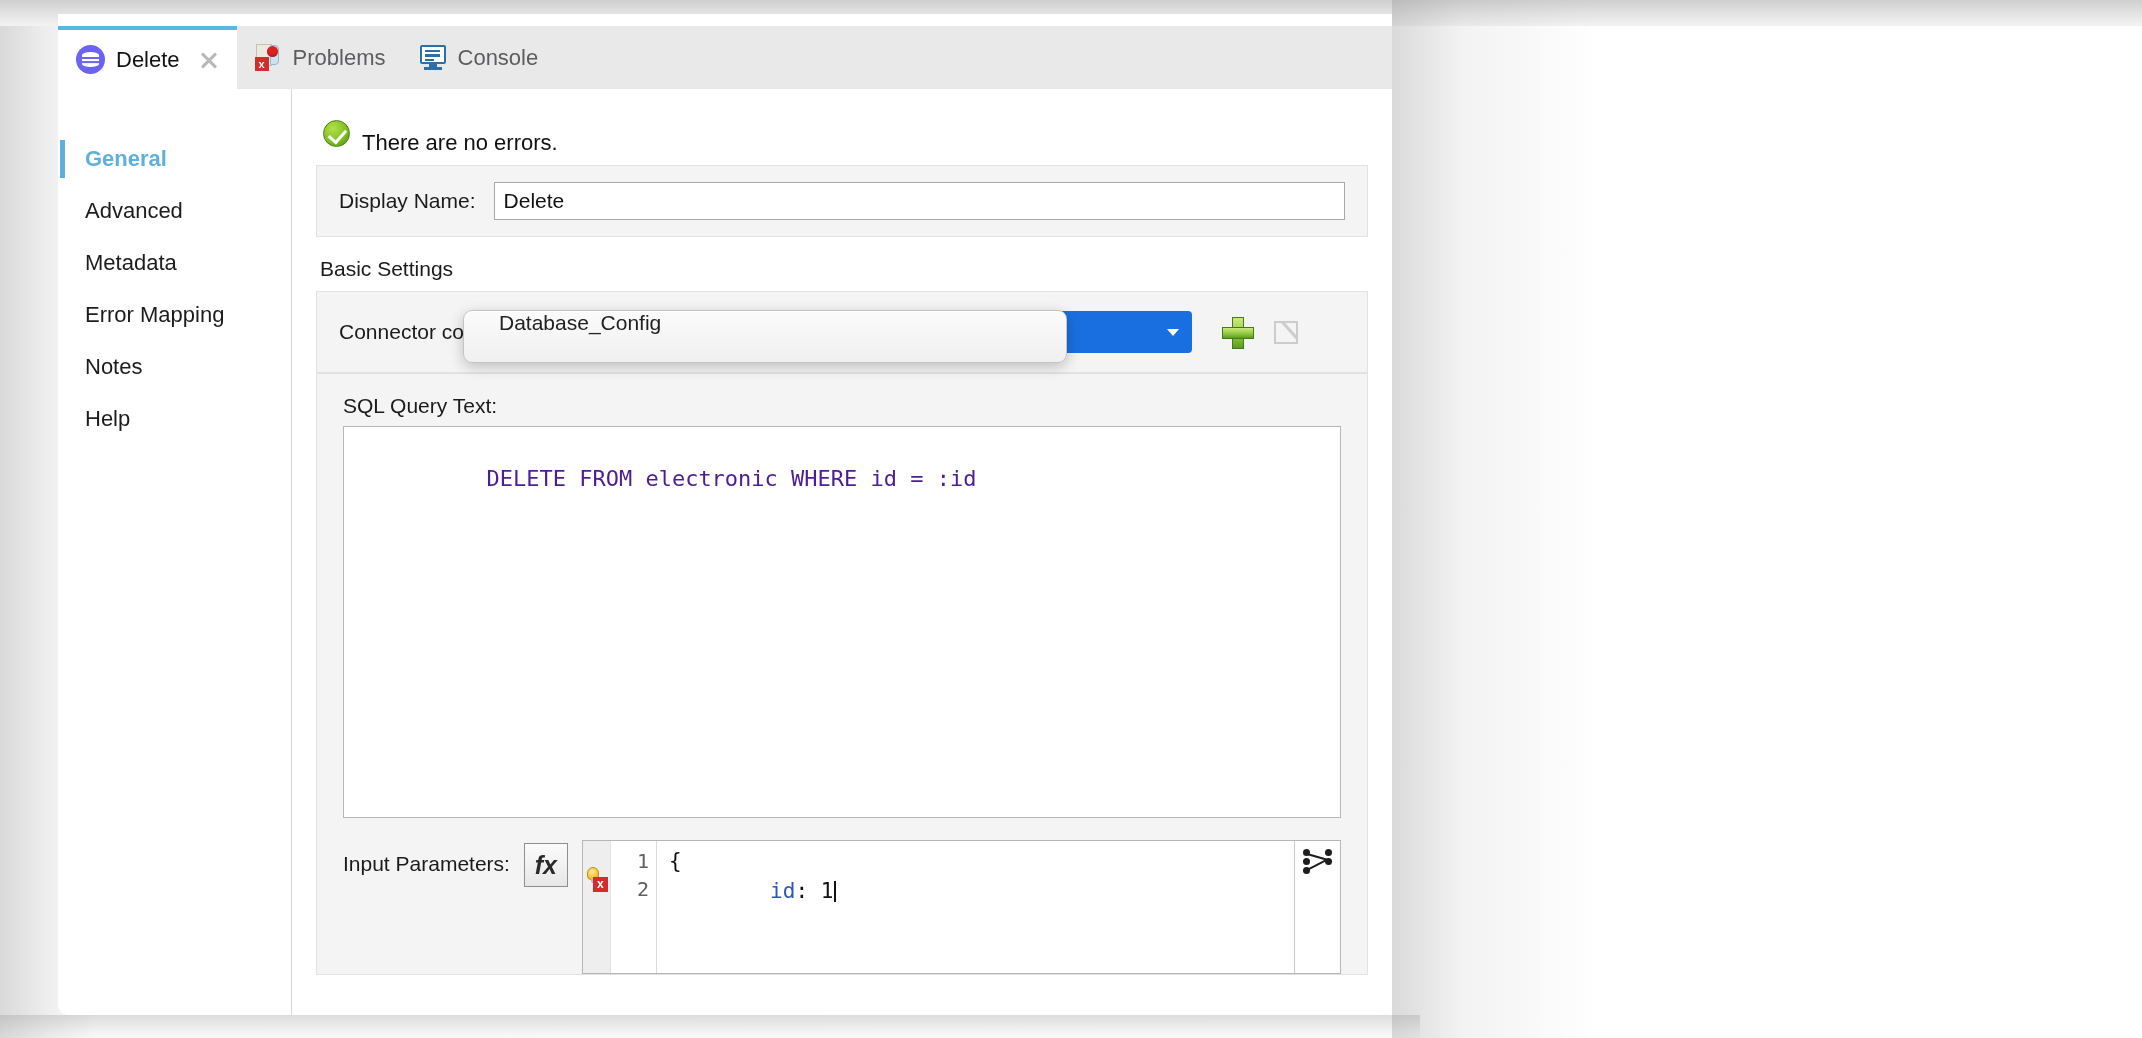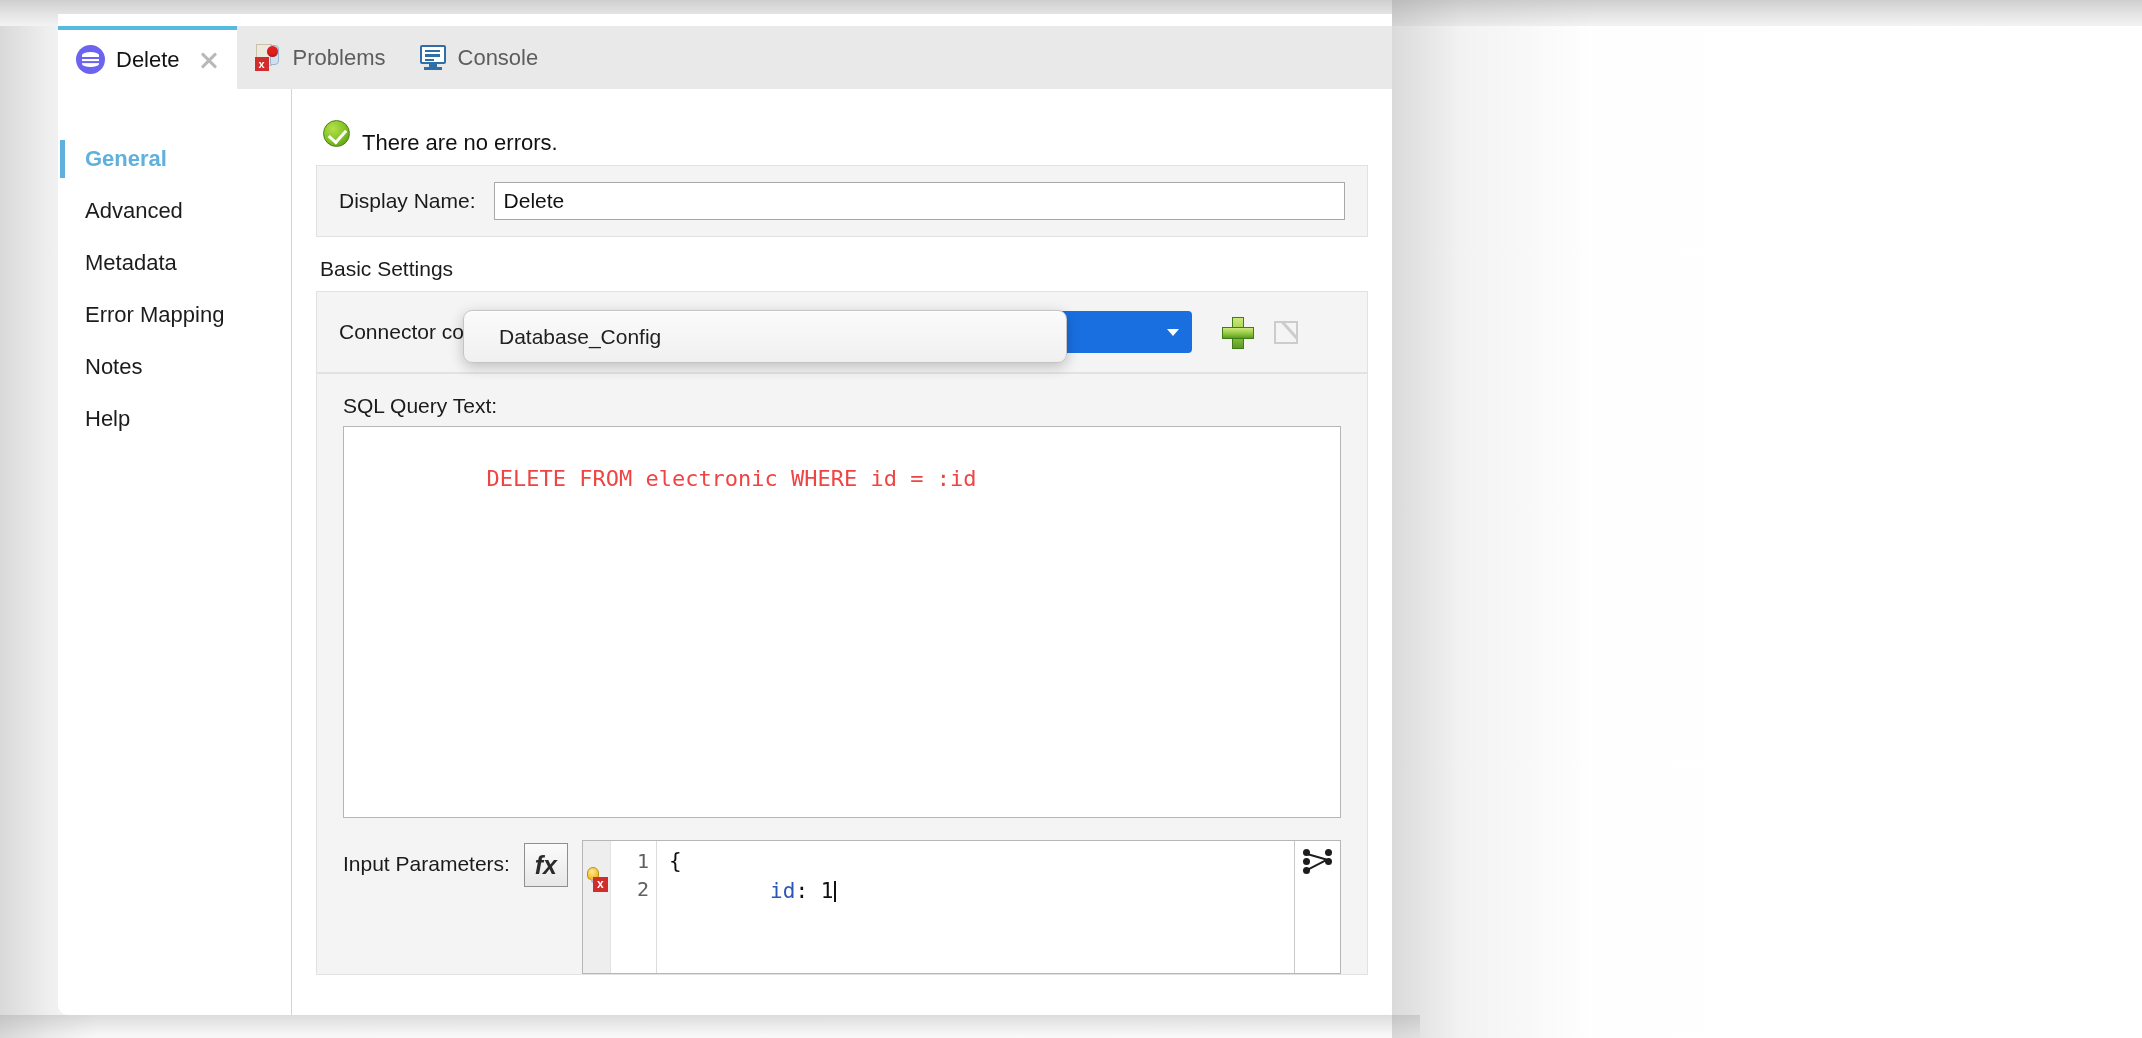--- a/index.html
+++ b/index.html
@@ -283,41 +283,41 @@
 
   
   #config-popup {
     position: absolute;
     left: 405px; top: 296px;
     width: 604px; height: 53px;
     background: linear-gradient(180deg, #fbfbfb 0%, #f0f0f0 100%);
     border: 1px solid #c4c4c4;
     border-radius: 9px;
     box-shadow: 0 4px 14px rgba(0,0,0,.22), 0 1px 0 rgba(255,255,255,.9) inset;
-    display: flex; align-items: center;
+    display: flex; align-items: flex-start;
     padding-left: 35px;
     font-size: 21px;
     color: #222;
     z-index: 40;
   }
 
   
   #query-panel { padding: 0; }
   .subfield-label {
     font-size: 21px; color: #1b1b1b;
     padding: 20px 0 8px 26px;
   }
   .sql-box {
     margin: 0 26px;
     height: 392px;
     background: #ffffff;
     border: 1px solid #b6b6b6;
     font-family: "DejaVu Sans Mono", "Liberation Mono", monospace;
     font-size: 22px;
-    color: #ef4444;
+    color: #4c1d95;
     padding: 9px 10px;
     overflow: hidden;
     white-space: pre;
     line-height: 1.3;
   }
 
   
   .params-row {
     display: flex; align-items: flex-start;
     padding: 22px 26px 0 26px;

